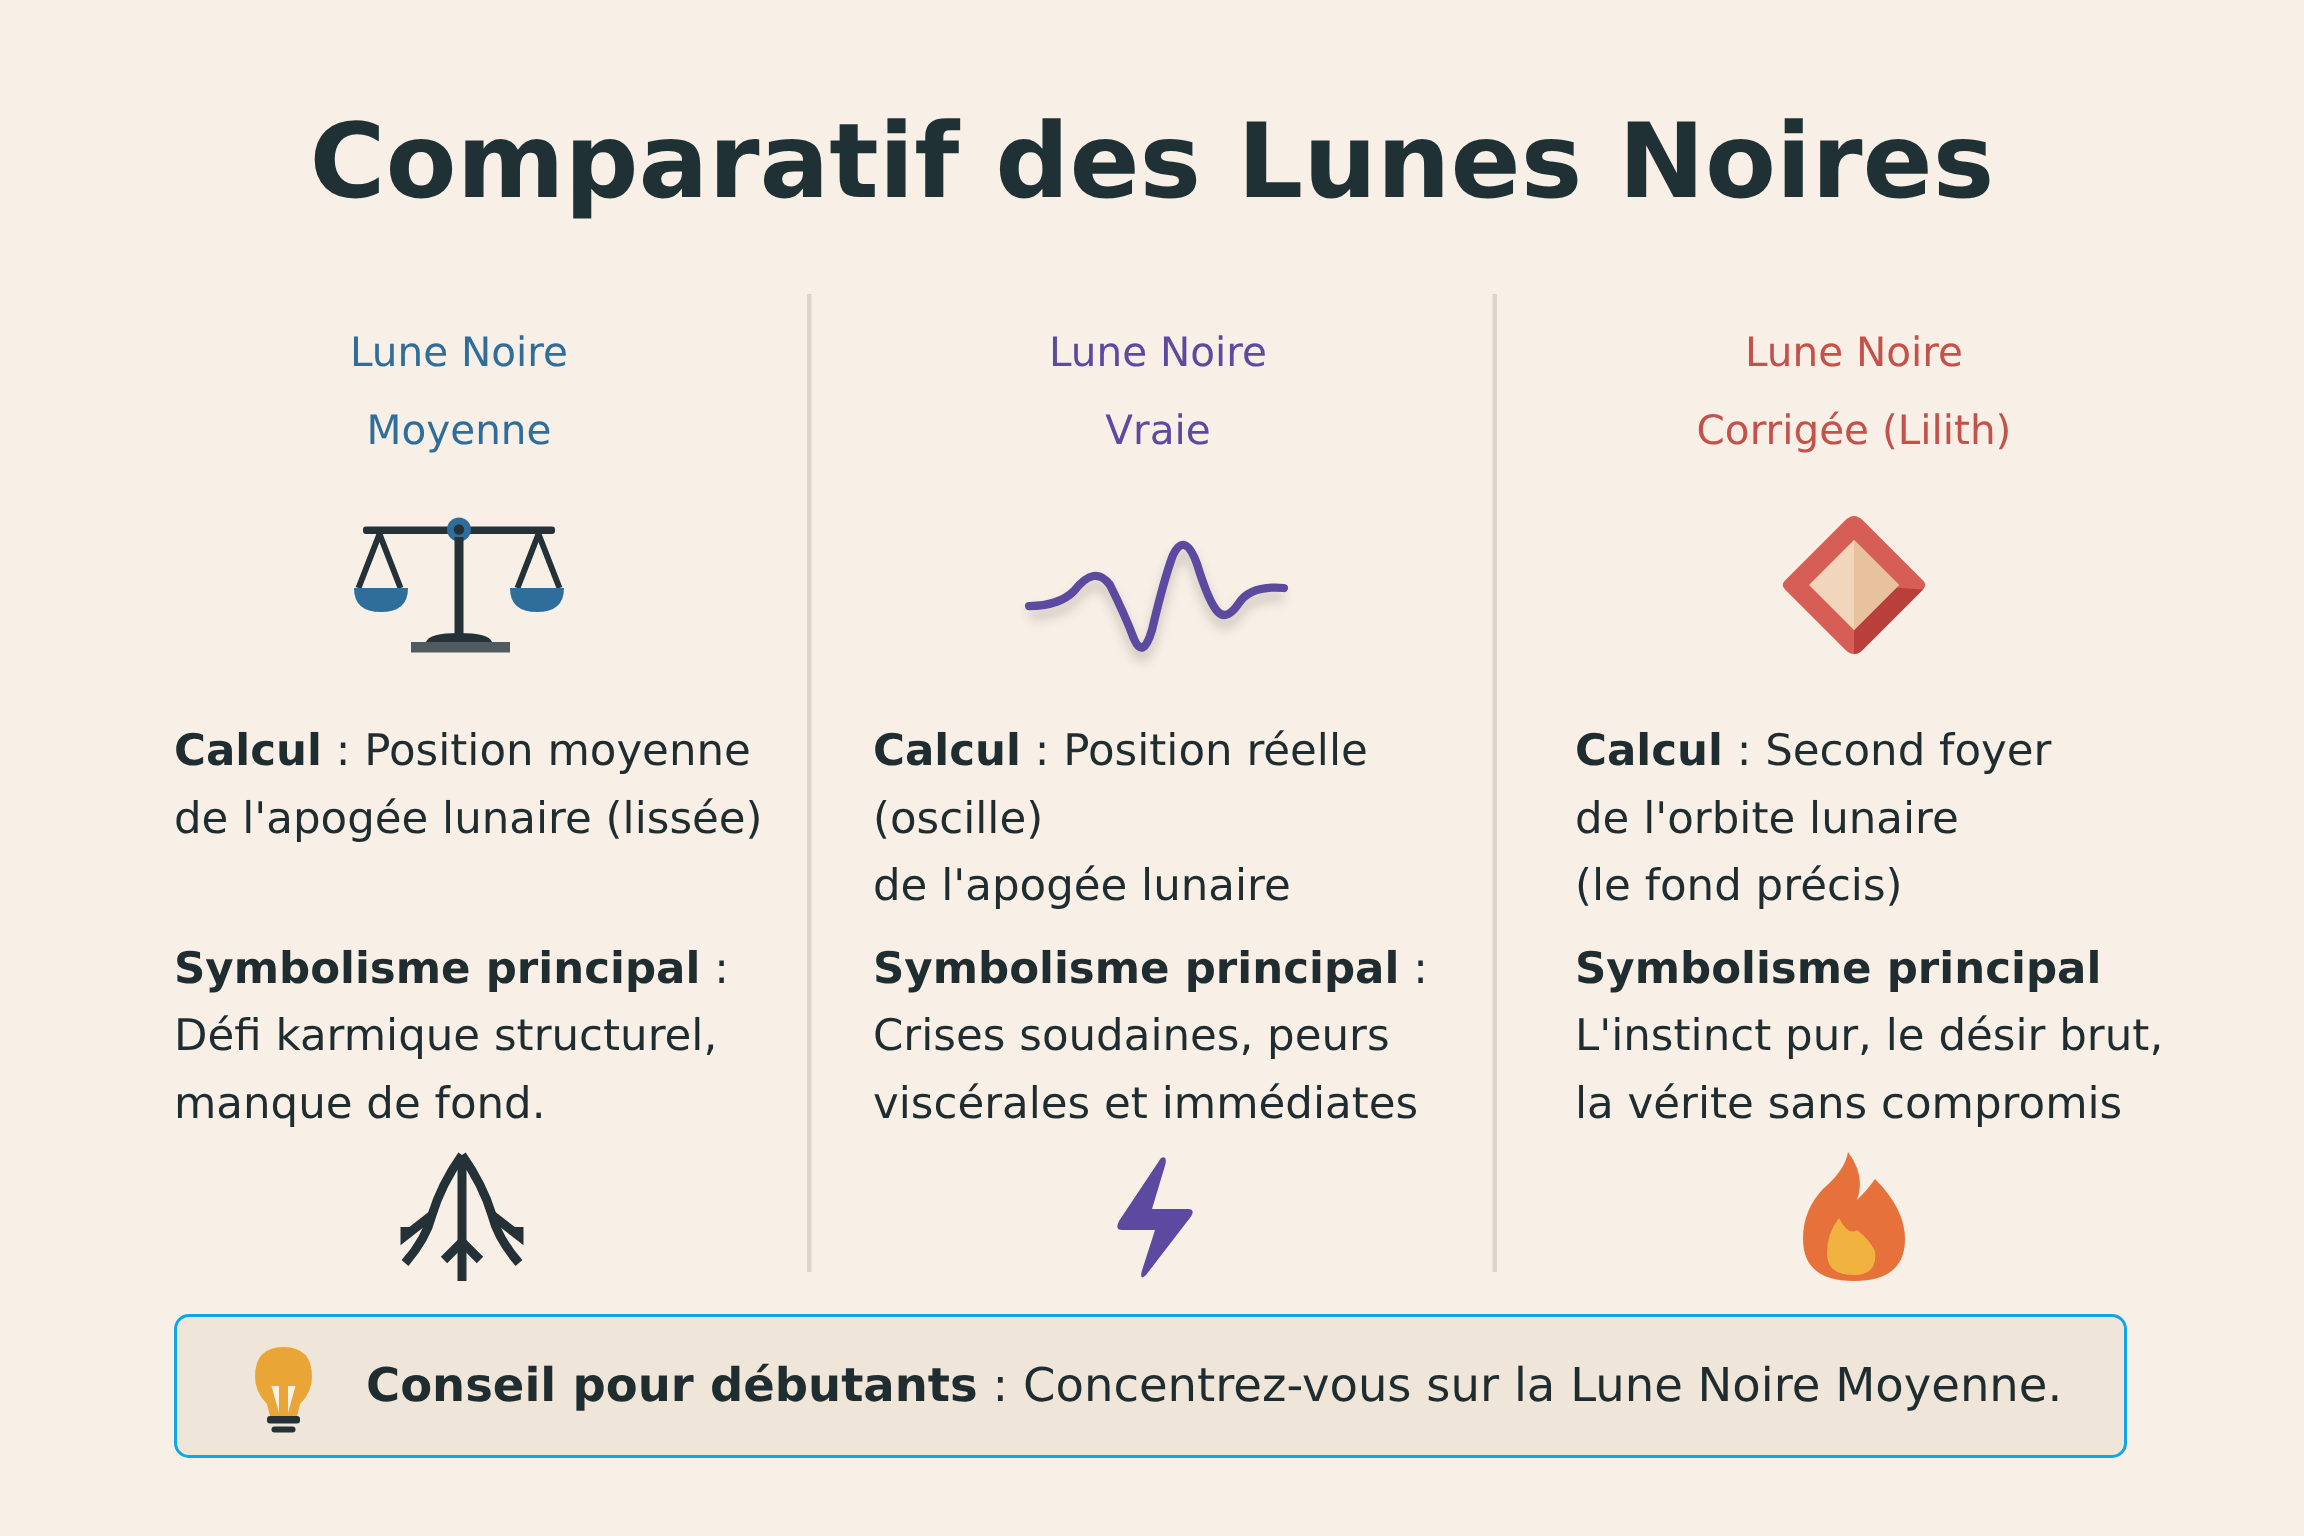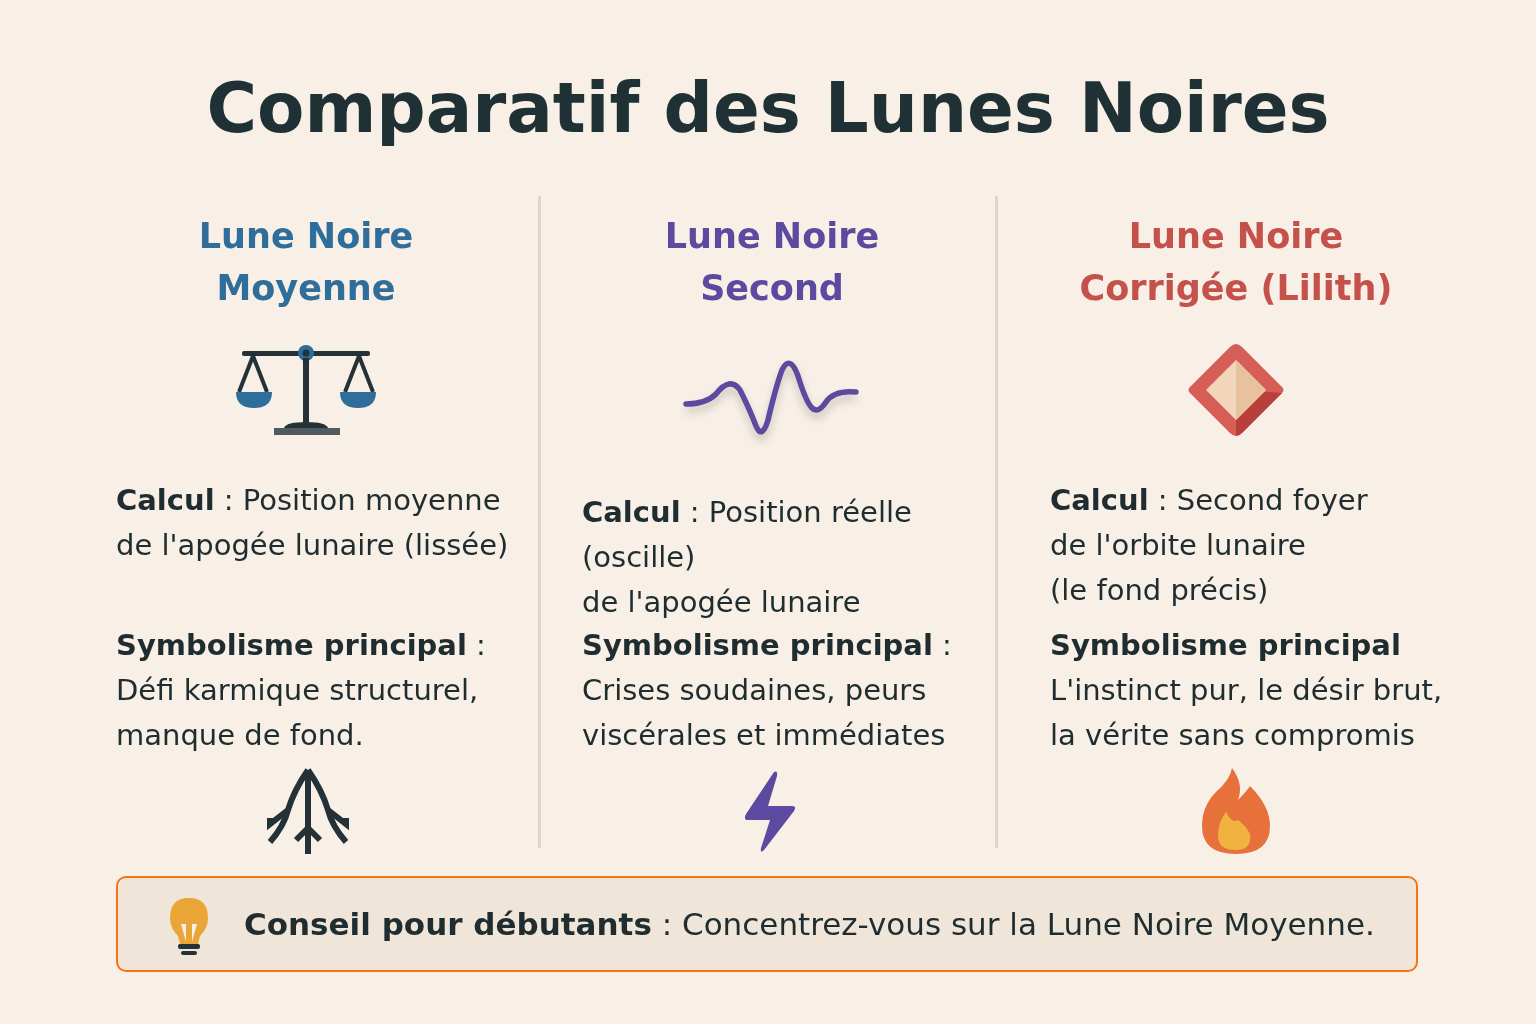--- a/index.html
+++ b/index.html
@@ -30,22 +30,22 @@
     height: 652px;
     background: #ddd5cb;
   }
   .col {
     position: absolute;
     top: 210px;
     width: 440px;
   }
   .col-head {
     text-align: center;
-    font-size: 35px;
-    font-weight: 700;
+    font-size: 27px;
+    font-weight: 400;
     line-height: 52px;
     margin: 0;
   }
   .col-head span { display: block; }
   .sym-icon {
     position: absolute;
     top: 130px;
     width: 160px; height: 110px;
   }
   .body-text {
@@ -60,21 +60,21 @@
   .bottom-icon {
     position: absolute;
     top: 556px;
     width: 100px; height: 90px;
   }
   .tip {
     position: absolute;
     left: 116px; top: 876px;
     width: 1302px; height: 96px;
     background: #efe5d8;
-    border: 2px solid #f97316;
+    border: 2px solid #0ea5e9;
     border-radius: 10px;
     box-sizing: border-box;
   }
   .tip-icon {
     position: absolute;
     left: 46px; top: 18px;
     width: 50px; height: 62px;
   }
   .tip-text {
     position: absolute;
@@ -131,32 +131,32 @@
       <path d="M70 44 L88 58 L88 52"></path>
       <path d="M50 62 L38 74"></path>
       <path d="M50 62 L62 74"></path>
     </g>
   </svg>
 </section>
 
 <section class="col" style="left:552px;">
   <h2 class="col-head" style="color:#5b4aa0;">
     <span>Lune Noire</span>
-    <span>Second</span>
+    <span>Vraie</span>
   </h2>
   <svg class="sym-icon" style="left:128px; width:184px;" viewBox="0 0 184 110">
     <defs>
       <filter id="wshadow" x="-20%" y="-20%" width="140%" height="160%">
         <feGaussianBlur stdDeviation="4"></feGaussianBlur>
       </filter>
     </defs>
     <path d="M6 64 Q26 64 36 54 Q50 36 60 50 Q70 70 76 86 Q82 100 88 80 Q96 46 102 30 Q110 14 118 36 Q126 62 132 68 Q138 74 146 62 Q154 50 176 52" fill="none" stroke="#000" stroke-opacity="0.18" stroke-width="6" filter="url(#wshadow)" transform="translate(0,6)"></path>
     <path d="M6 64 Q26 64 36 54 Q50 36 60 50 Q70 70 76 86 Q82 100 88 80 Q96 46 102 30 Q110 14 118 36 Q126 62 132 68 Q138 74 146 62 Q154 50 176 52" fill="none" stroke="#5b4aa0" stroke-width="5.5" stroke-linecap="round"></path>
   </svg>
-  <div class="body-text" style="left:30px; top:268px;margin-top:12px;">
+  <div class="body-text" style="left:30px; top:268px;">
     <span class="line"><b>Calcul</b><span> : </span><span>Position réelle</span></span>
     <span class="line">(oscille)</span>
     <span class="line">de l'apogée lunaire</span>
   </div>
   <div class="body-text" style="left:30px; top:413px;">
     <span class="line"><b>Symbolisme principal</b><span> :</span></span>
     <span class="line">Crises soudaines, peurs</span>
     <span class="line">viscérales et immédiates</span>
   </div>
   <svg class="bottom-icon" style="left:170px;" viewBox="0 0 100 90">

